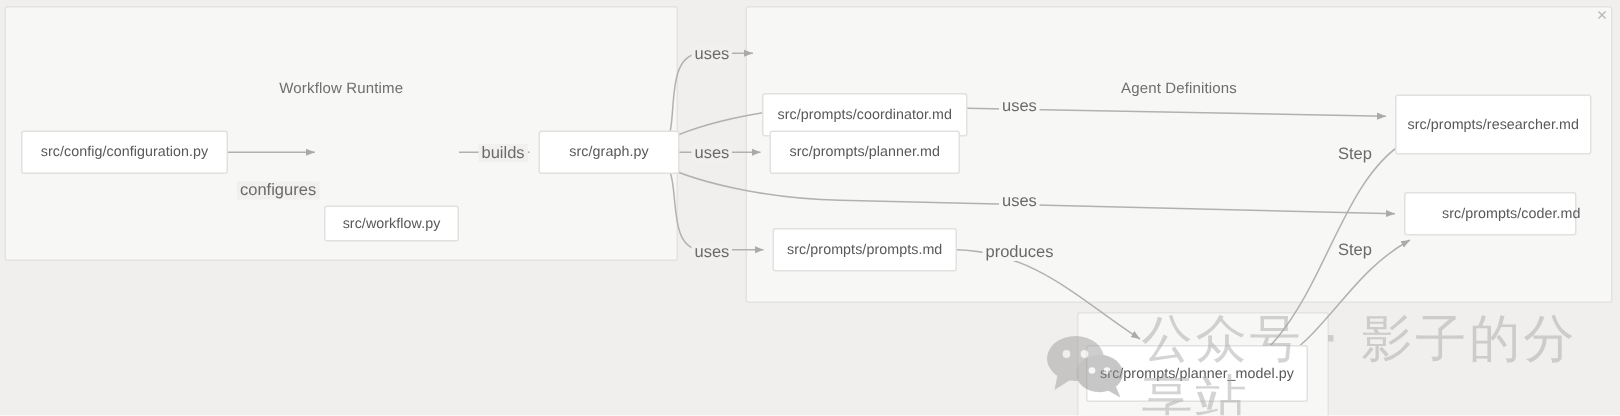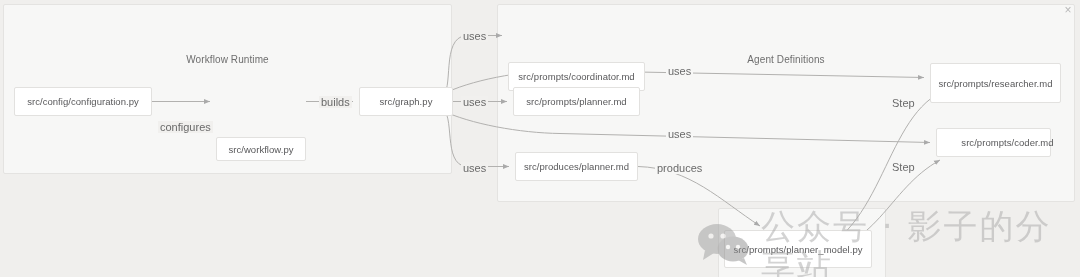--- a/index.html
+++ b/index.html
@@ -141,21 +141,21 @@
   <div class="node" id="nd-graph" style="left: 359px; top: 87px; width: 94px; height: 29px;">
       <span>src/graph.py</span>
     </div>
   <div class="node" id="nd-coordinator" style="left: 508px; top: 21px; width: 137px; height: 29px; margin-top: 41px;">
       <span>src/prompts/coordinator.md</span>
     </div>
   <div class="node" id="nd-reporter" style="left: 513px; top: 87px; width: 127px; height: 29px;">
       <span>src/prompts/planner.md</span>
     </div>
   <div class="node" id="nd-planner" style="left: 515px; top: 152px; width: 123px; height: 29px;">
-      <span>src/produces/planner.md</span>
+      <span>src/prompts/prompts.md</span>
     </div>
   <div class="node" id="nd-researcher" style="left: 930px; top: 63px; width: 131px; height: 40px;">
       <span>src/prompts/researcher.md</span>
     </div>
   <div class="node" id="nd-coder" style="left: 936px; top: 128px; width: 115px; height: 29px; padding-left: 28px;">
       <span>src/prompts/coder.md</span>
     </div>
   <div class="node" id="nd-planner_model" style="left: 724px; top: 230px; width: 148px; height: 38px;">
       <span>src/prompts/planner_model.py</span>
     </div>

